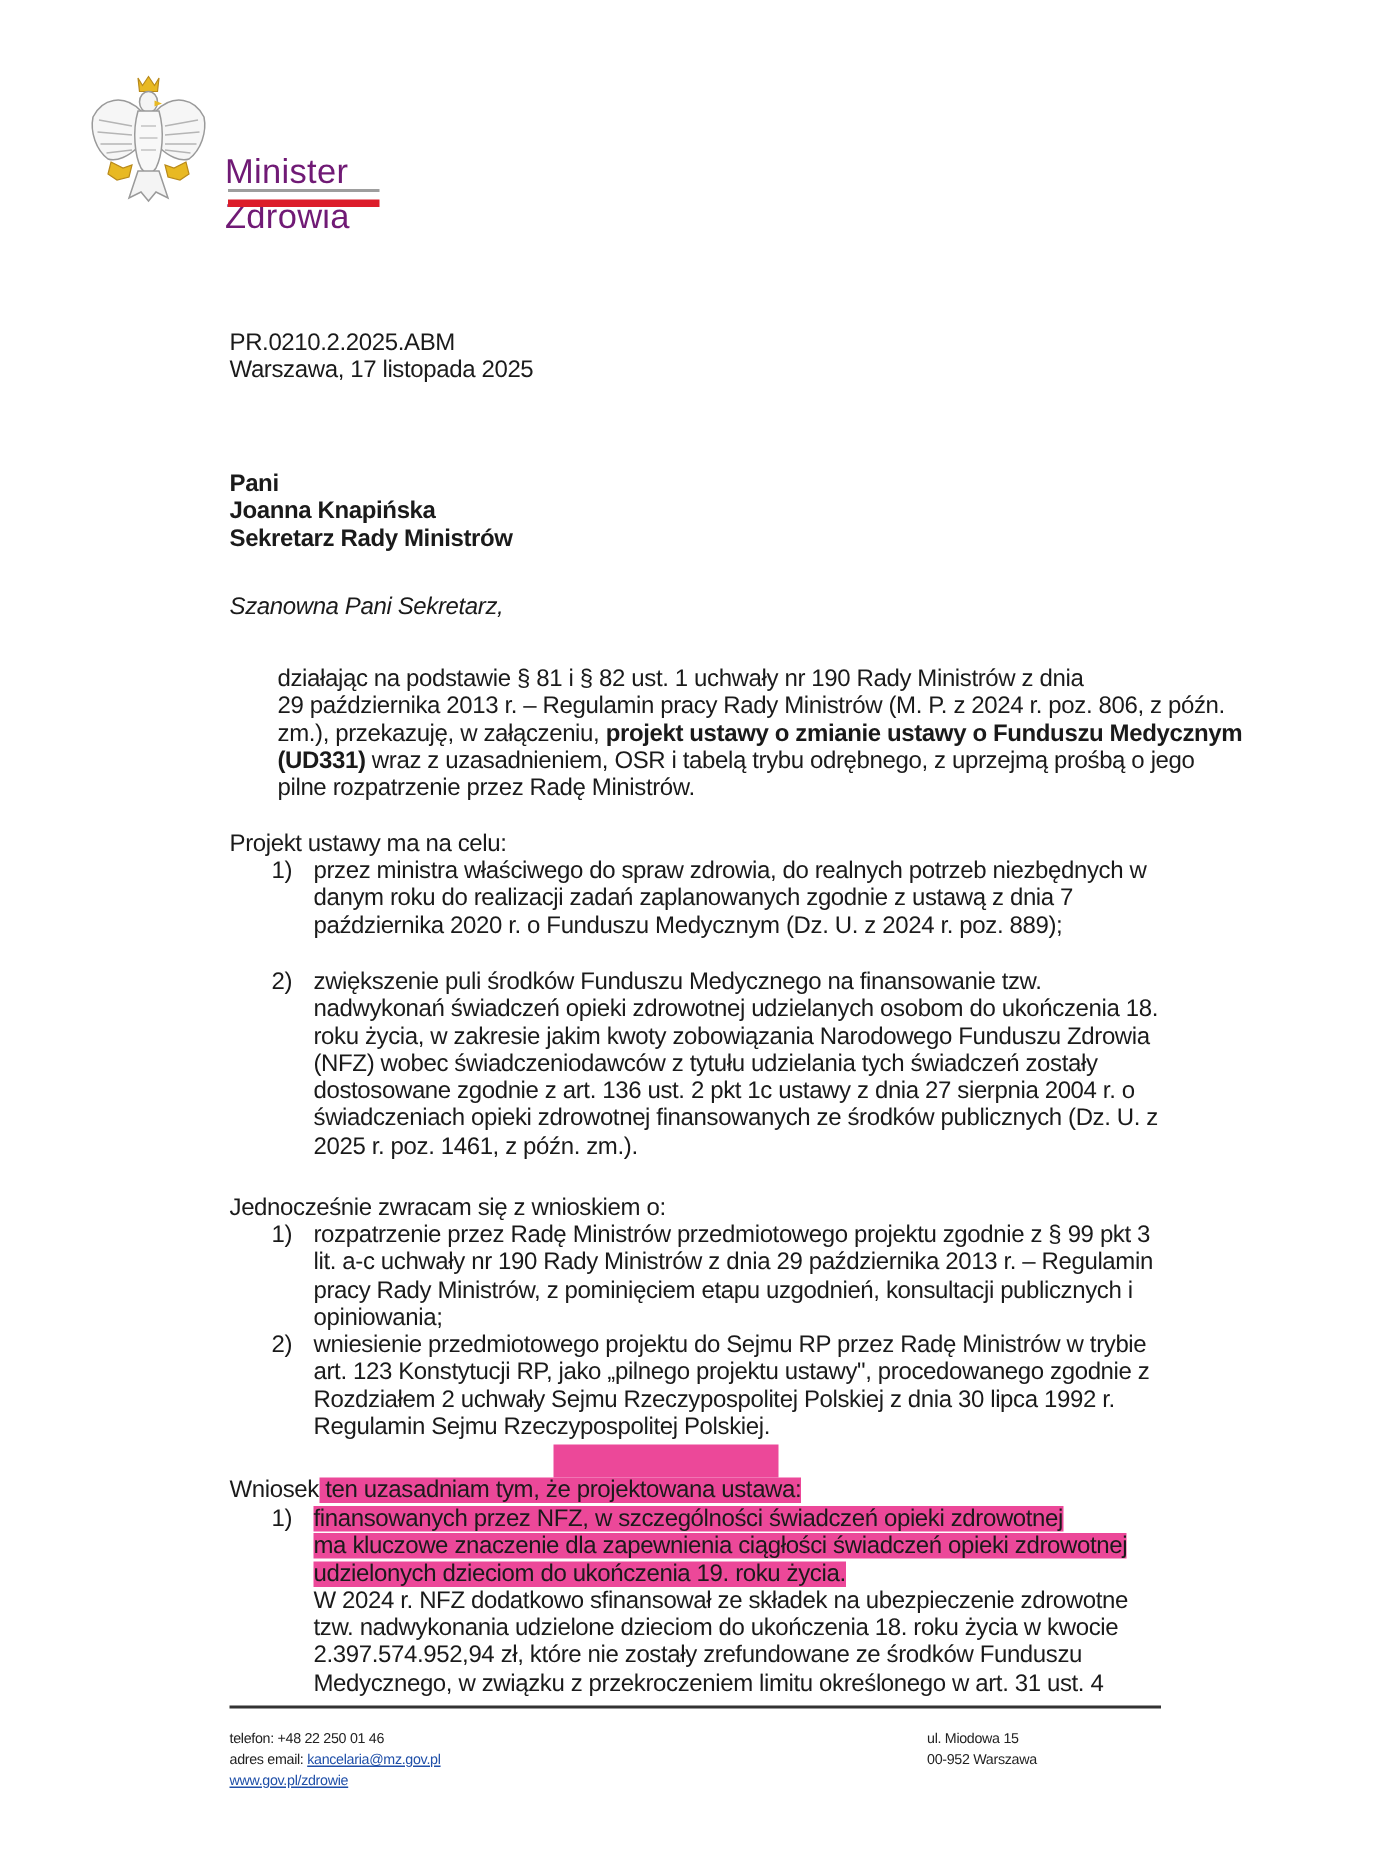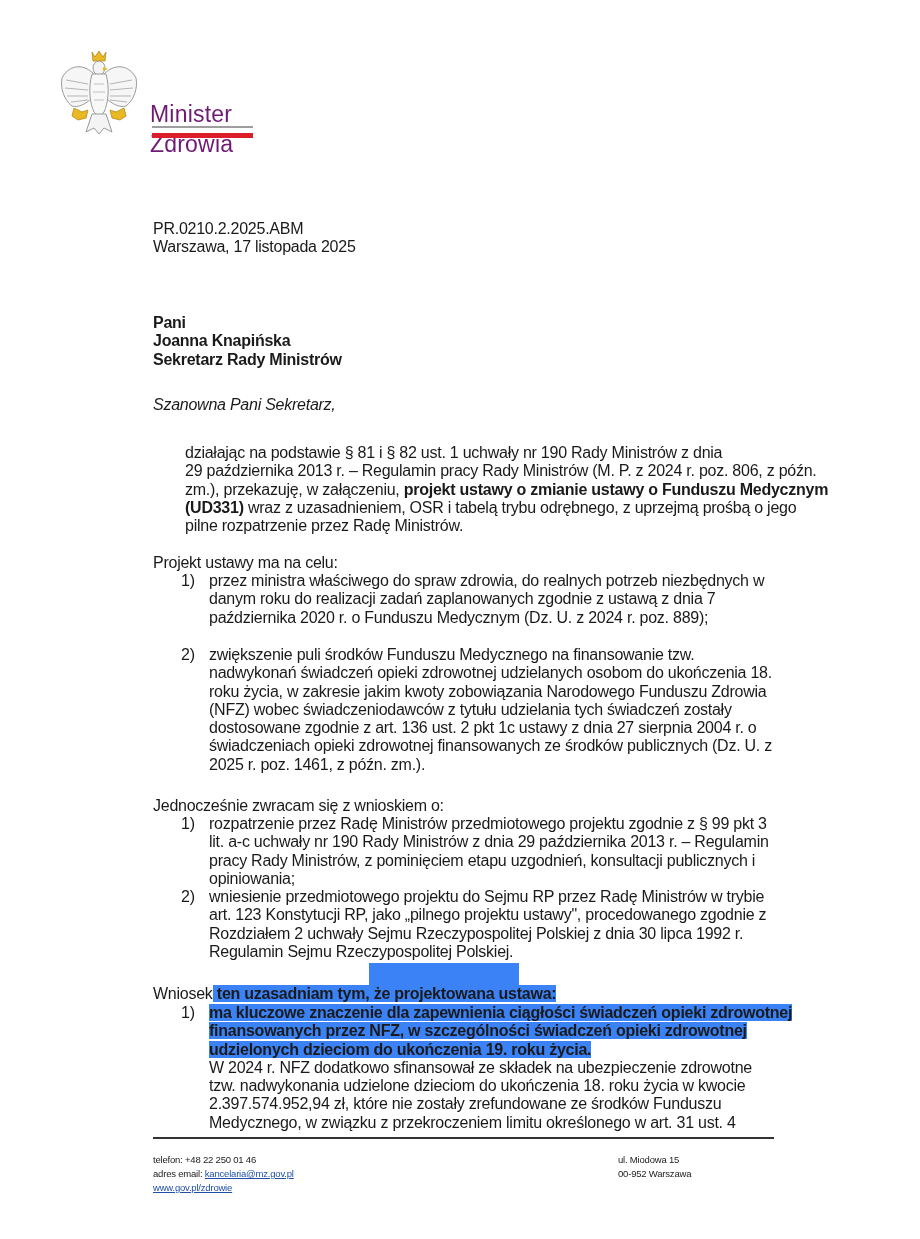--- a/index.html
+++ b/index.html
@@ -21,21 +21,21 @@
   .ref { left: 153px; top: 220px; }
   .recip { left: 153px; top: 314px; }
   .greet { left: 153px; top: 396px; font-style: italic; }
   .para { left: 153px; top: 444px; margin-left: 32px; }
 
   .list-head { left: 153px; }
   .item { position: absolute; left: 153px; }
   .item .num { position: absolute; left: 28px; top: 0; }
   .item .body { position: absolute; left: 56px; top: 0; }
 
-  .hl { background: #3b82f6; font-weight: bold; }
+  .hl { background: #ec4899; }
 
   .footer-rule { left: 153px; top: 1137px; width: 621px; height: 2px; background: #333; }
   .footer { font-size: 9.5px; line-height: 14px; color: #222; letter-spacing: -0.2px; }
   .footer a { color: #1f4fa8; text-decoration: underline; text-align: right; }
 </style>
 </head>
 <body>
 
 <div class="abs logo-emblem">
   <svg width="82" height="88" viewBox="0 0 82 88">
@@ -129,22 +129,22 @@
     <div>Regulamin Sejmu Rzeczypospolitej Polskiej.</div>
   </div>
 </div>
 
 <div class="abs hl" style="left:369px; top:963px; width:150px; height:22px;"></div>
 
 <div class="abs t list-head" style="top:985px;"><span>Wniosek</span><span class="hl"> ten uzasadniam tym, że projektowana ustawa:</span></div>
 <div class="t item" style="top:1004px;">
   <span class="num">1)</span>
   <div class="body">
+    <div><span class="hl">finansowanych przez NFZ, w szczególności świadczeń opieki zdrowotnej</span></div>
     <div><span class="hl">ma kluczowe znaczenie dla zapewnienia ciągłości świadczeń opieki zdrowotnej</span></div>
-    <div><span class="hl">finansowanych przez NFZ, w szczególności świadczeń opieki zdrowotnej</span></div>
     <div><span class="hl">udzielonych dzieciom do ukończenia 19. roku życia.</span></div>
     <div>W 2024 r. NFZ dodatkowo sfinansował ze składek na ubezpieczenie zdrowotne</div>
     <div>tzw. nadwykonania udzielone dzieciom do ukończenia 18. roku życia w kwocie</div>
     <div>2.397.574.952,94 zł, które nie zostały zrefundowane ze środków Funduszu</div>
     <div>Medycznego, w związku z przekroczeniem limitu określonego w art. 31 ust. 4</div>
   </div>
 </div>
 
 <div class="abs footer-rule"></div>
 <div class="abs footer" style="left:153px; top:1153px;">

